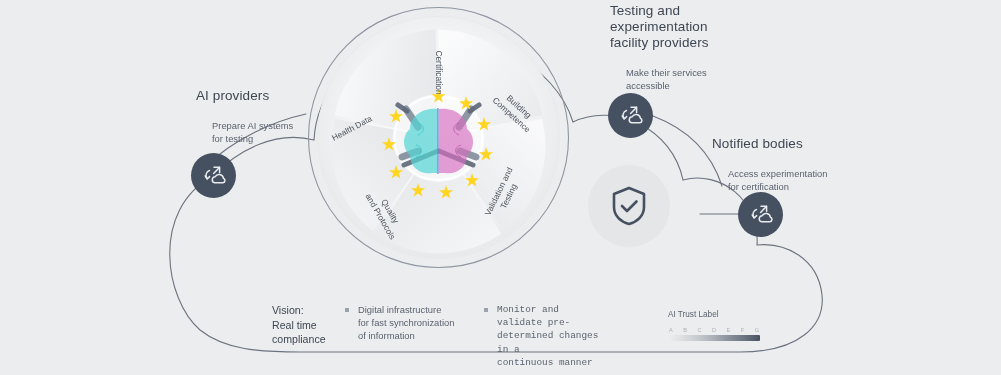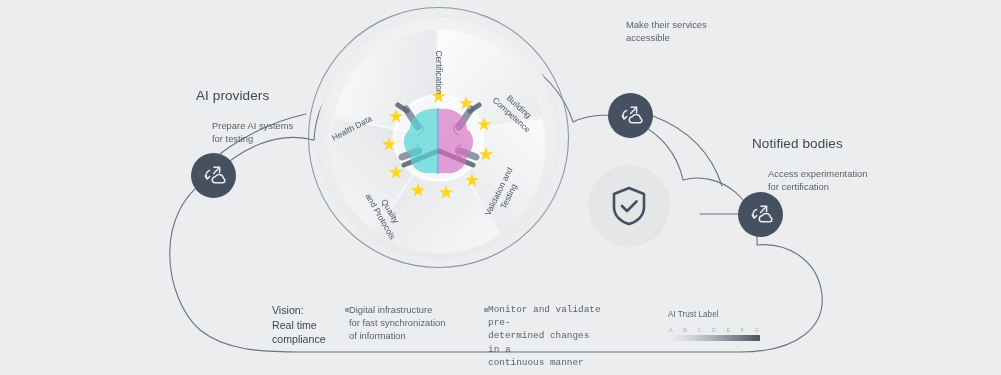--- a/index.html
+++ b/index.html
@@ -29,21 +29,21 @@
   .block .sub{
     font-size:9.4px;
     line-height:12.5px;
     color:#5a636f;
     white-space:pre-line;
     margin:16px;
   }
 
   #blk-ai{left:196px;top:88px;}
   #blk-test{left:610px;top:3px;}
-  #blk-notif{left:752px;top:136px;}
+  #blk-notif{left:712px;top:136px;}
 
   
   .node{
     position:absolute;
     width:45px;height:45px;border-radius:50%;
     background:#455061;
     display:flex;align-items:center;justify-content:center;
   }
   #node-ai{left:191px;top:153px;}
   #node-test{left:608px;top:93px;}
@@ -52,21 +52,21 @@
   .shield-circle{
     position:absolute;left:588px;top:165px;
     width:82px;height:82px;border-radius:50%;
     background:#e4e6e8;
     display:flex;align-items:center;justify-content:center;
   }
 
   
   #vision{position:absolute;left:272px;top:303px;width:70px;
           font-size:10.6px;line-height:14.6px;color:#3d4753;white-space:pre-line;}
-  .bullet-item{position:absolute;display:flex;}
+  .bullet-item{position:absolute;display:flex;gap:9px;}
   .bullet-item .bsq{width:4px;height:4px;background:#9aa3ad;margin-top:5px;flex:none;}
   .bullet-item .btxt{font-size:9.4px;line-height:13.2px;color:#5a636f;white-space:pre-line;}
   #bul-0{left:345px;top:303px;width:118px;}
   #bul-1{left:484px;top:303px;width:120px;font-family:Liberation Mono, monospace;}
 
   
   #trust{position:absolute;left:668px;top:310px;width:92px;}
   #trust .tl-title{font-size:8.2px;color:#5a636f;margin-bottom:8px;}
   #trust .tl-letters{display:flex;justify-content:space-between;
       font-size:5.6px;color:#aab1b9;padding:0 1px;margin-bottom:2px;}
@@ -250,20 +250,23 @@
     </svg>
   </div>
 
   <div class="block" id="blk-ai">
     <div class="head">AI providers</div>
     <div class="sub">Prepare AI systems
 for testing</div>
   </div>
 
   <div class="block" id="blk-test">
+    <div class="head">Testing and
+experimentation
+facility providers</div>
     <div class="sub">Make their services
 accessible</div>
   </div>
 
   <div class="block" id="blk-notif">
     <div class="head">Notified bodies</div>
     <div class="sub">Access experimentation
 for certification</div>
   </div>
 

